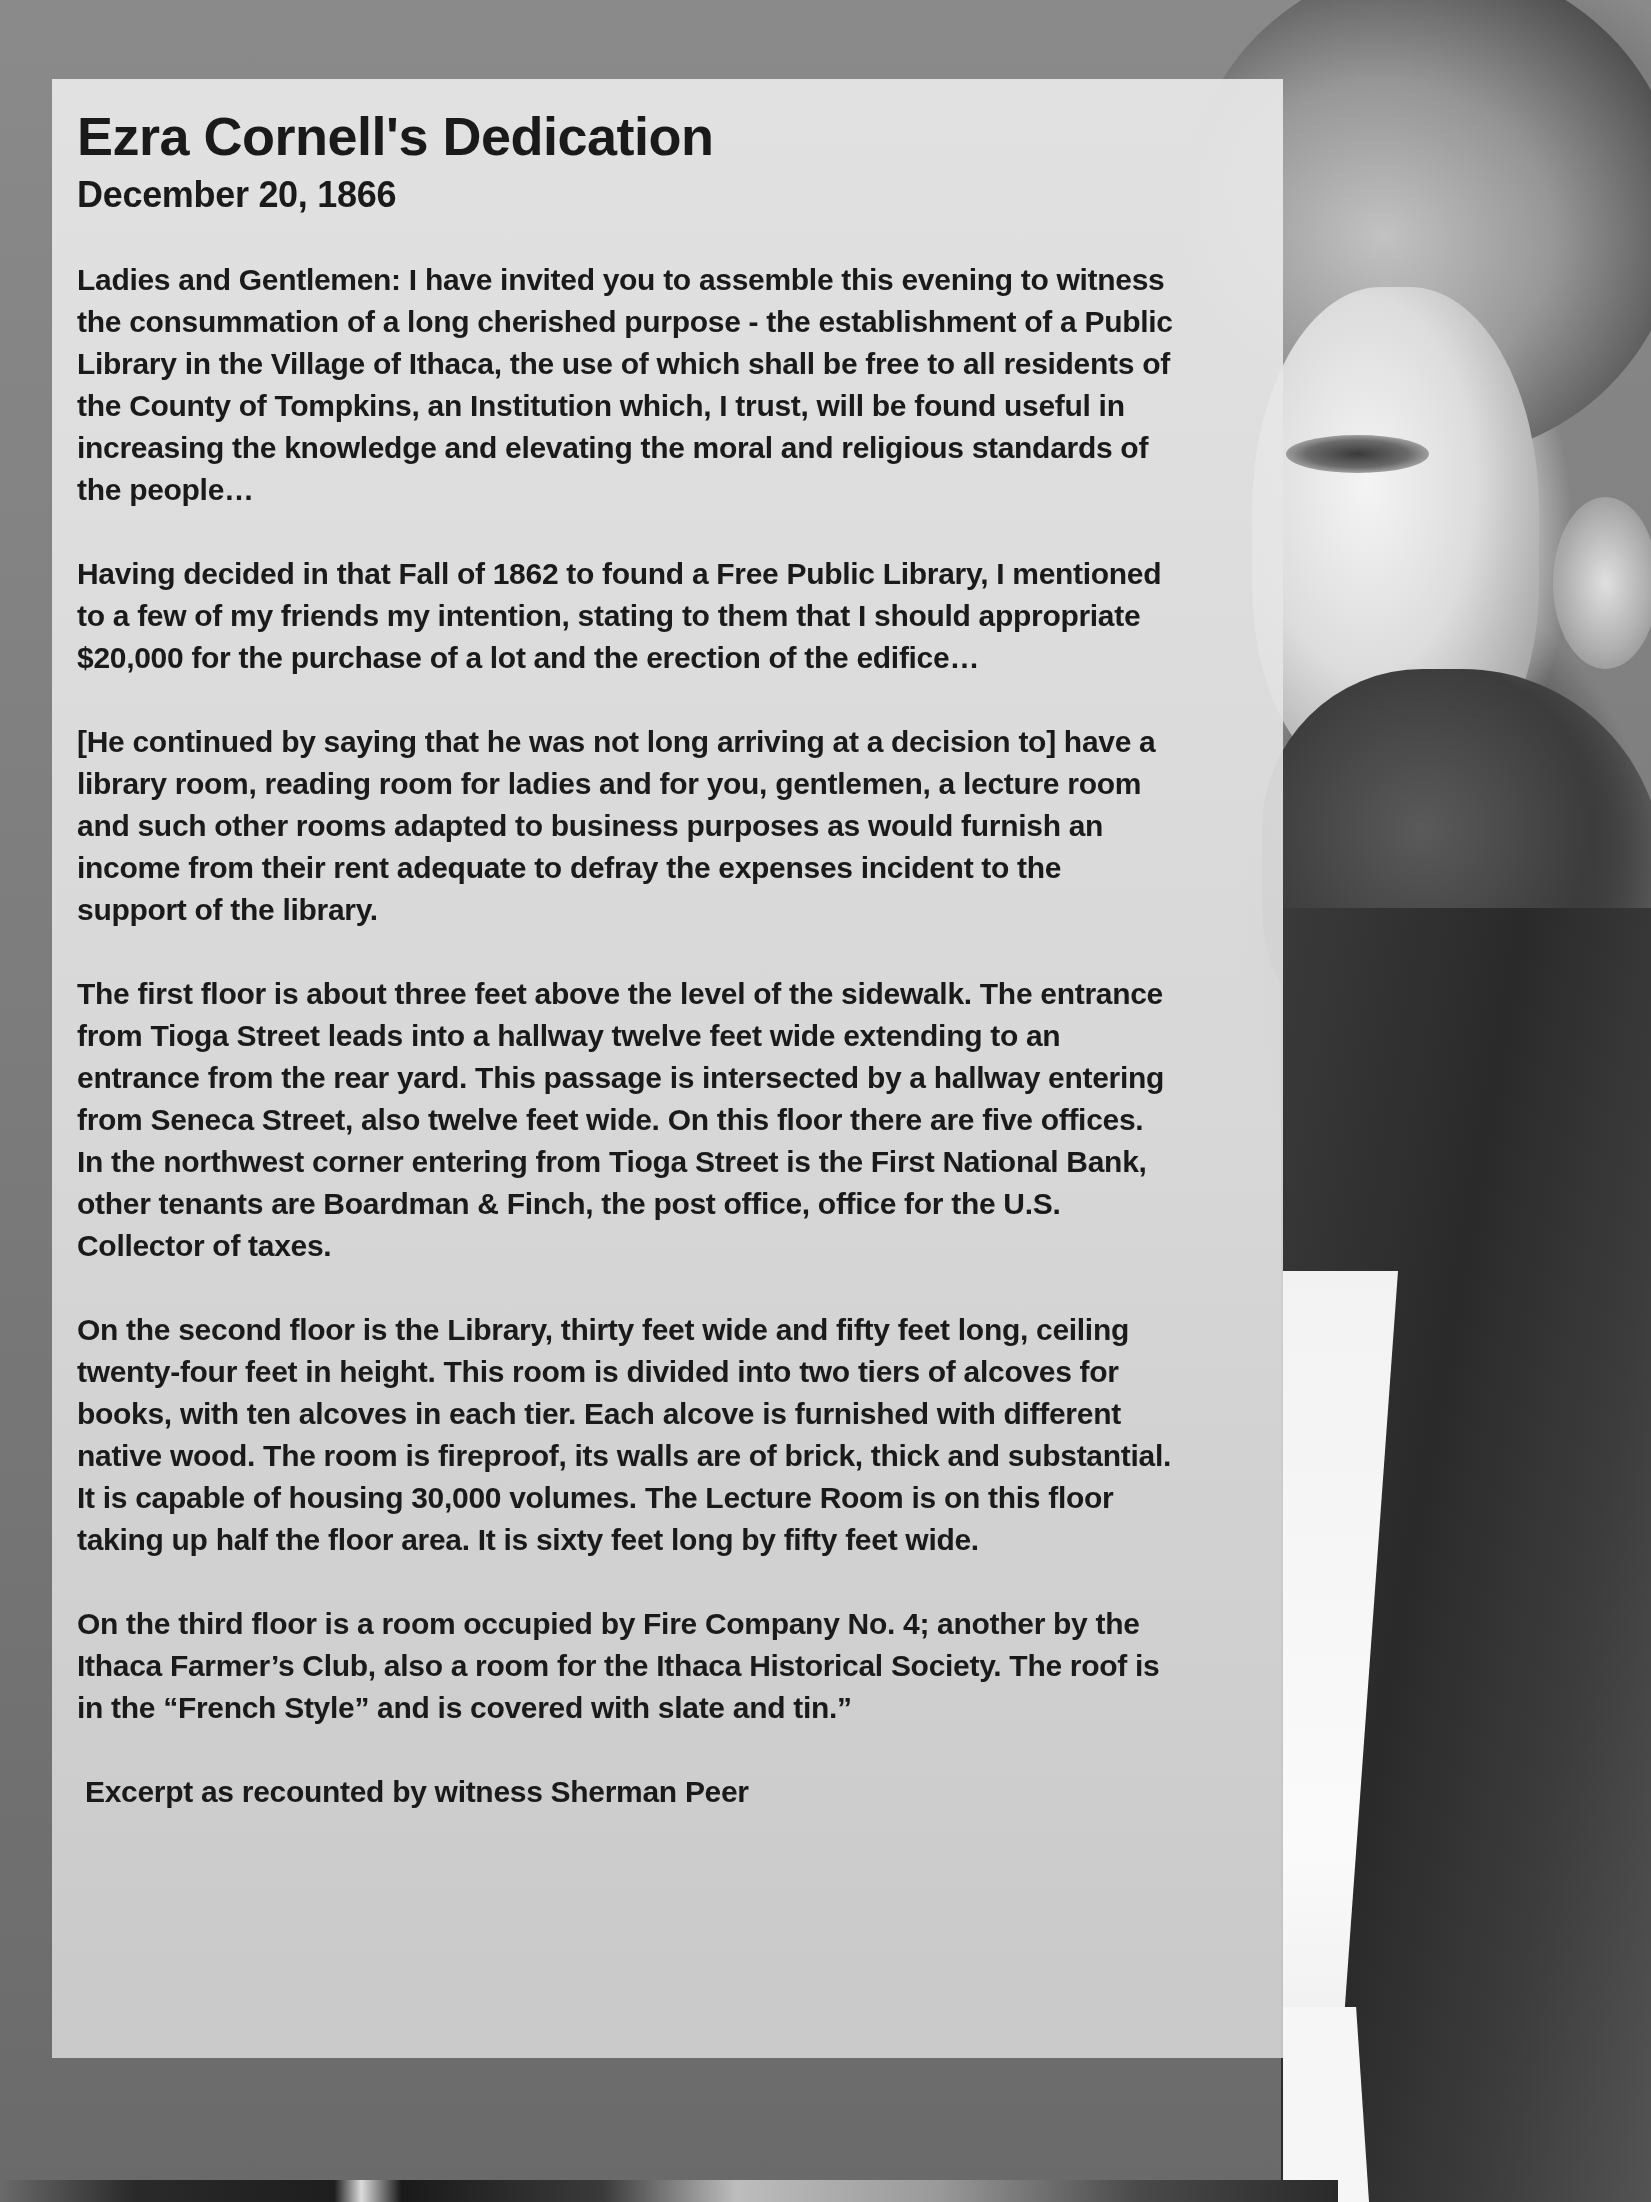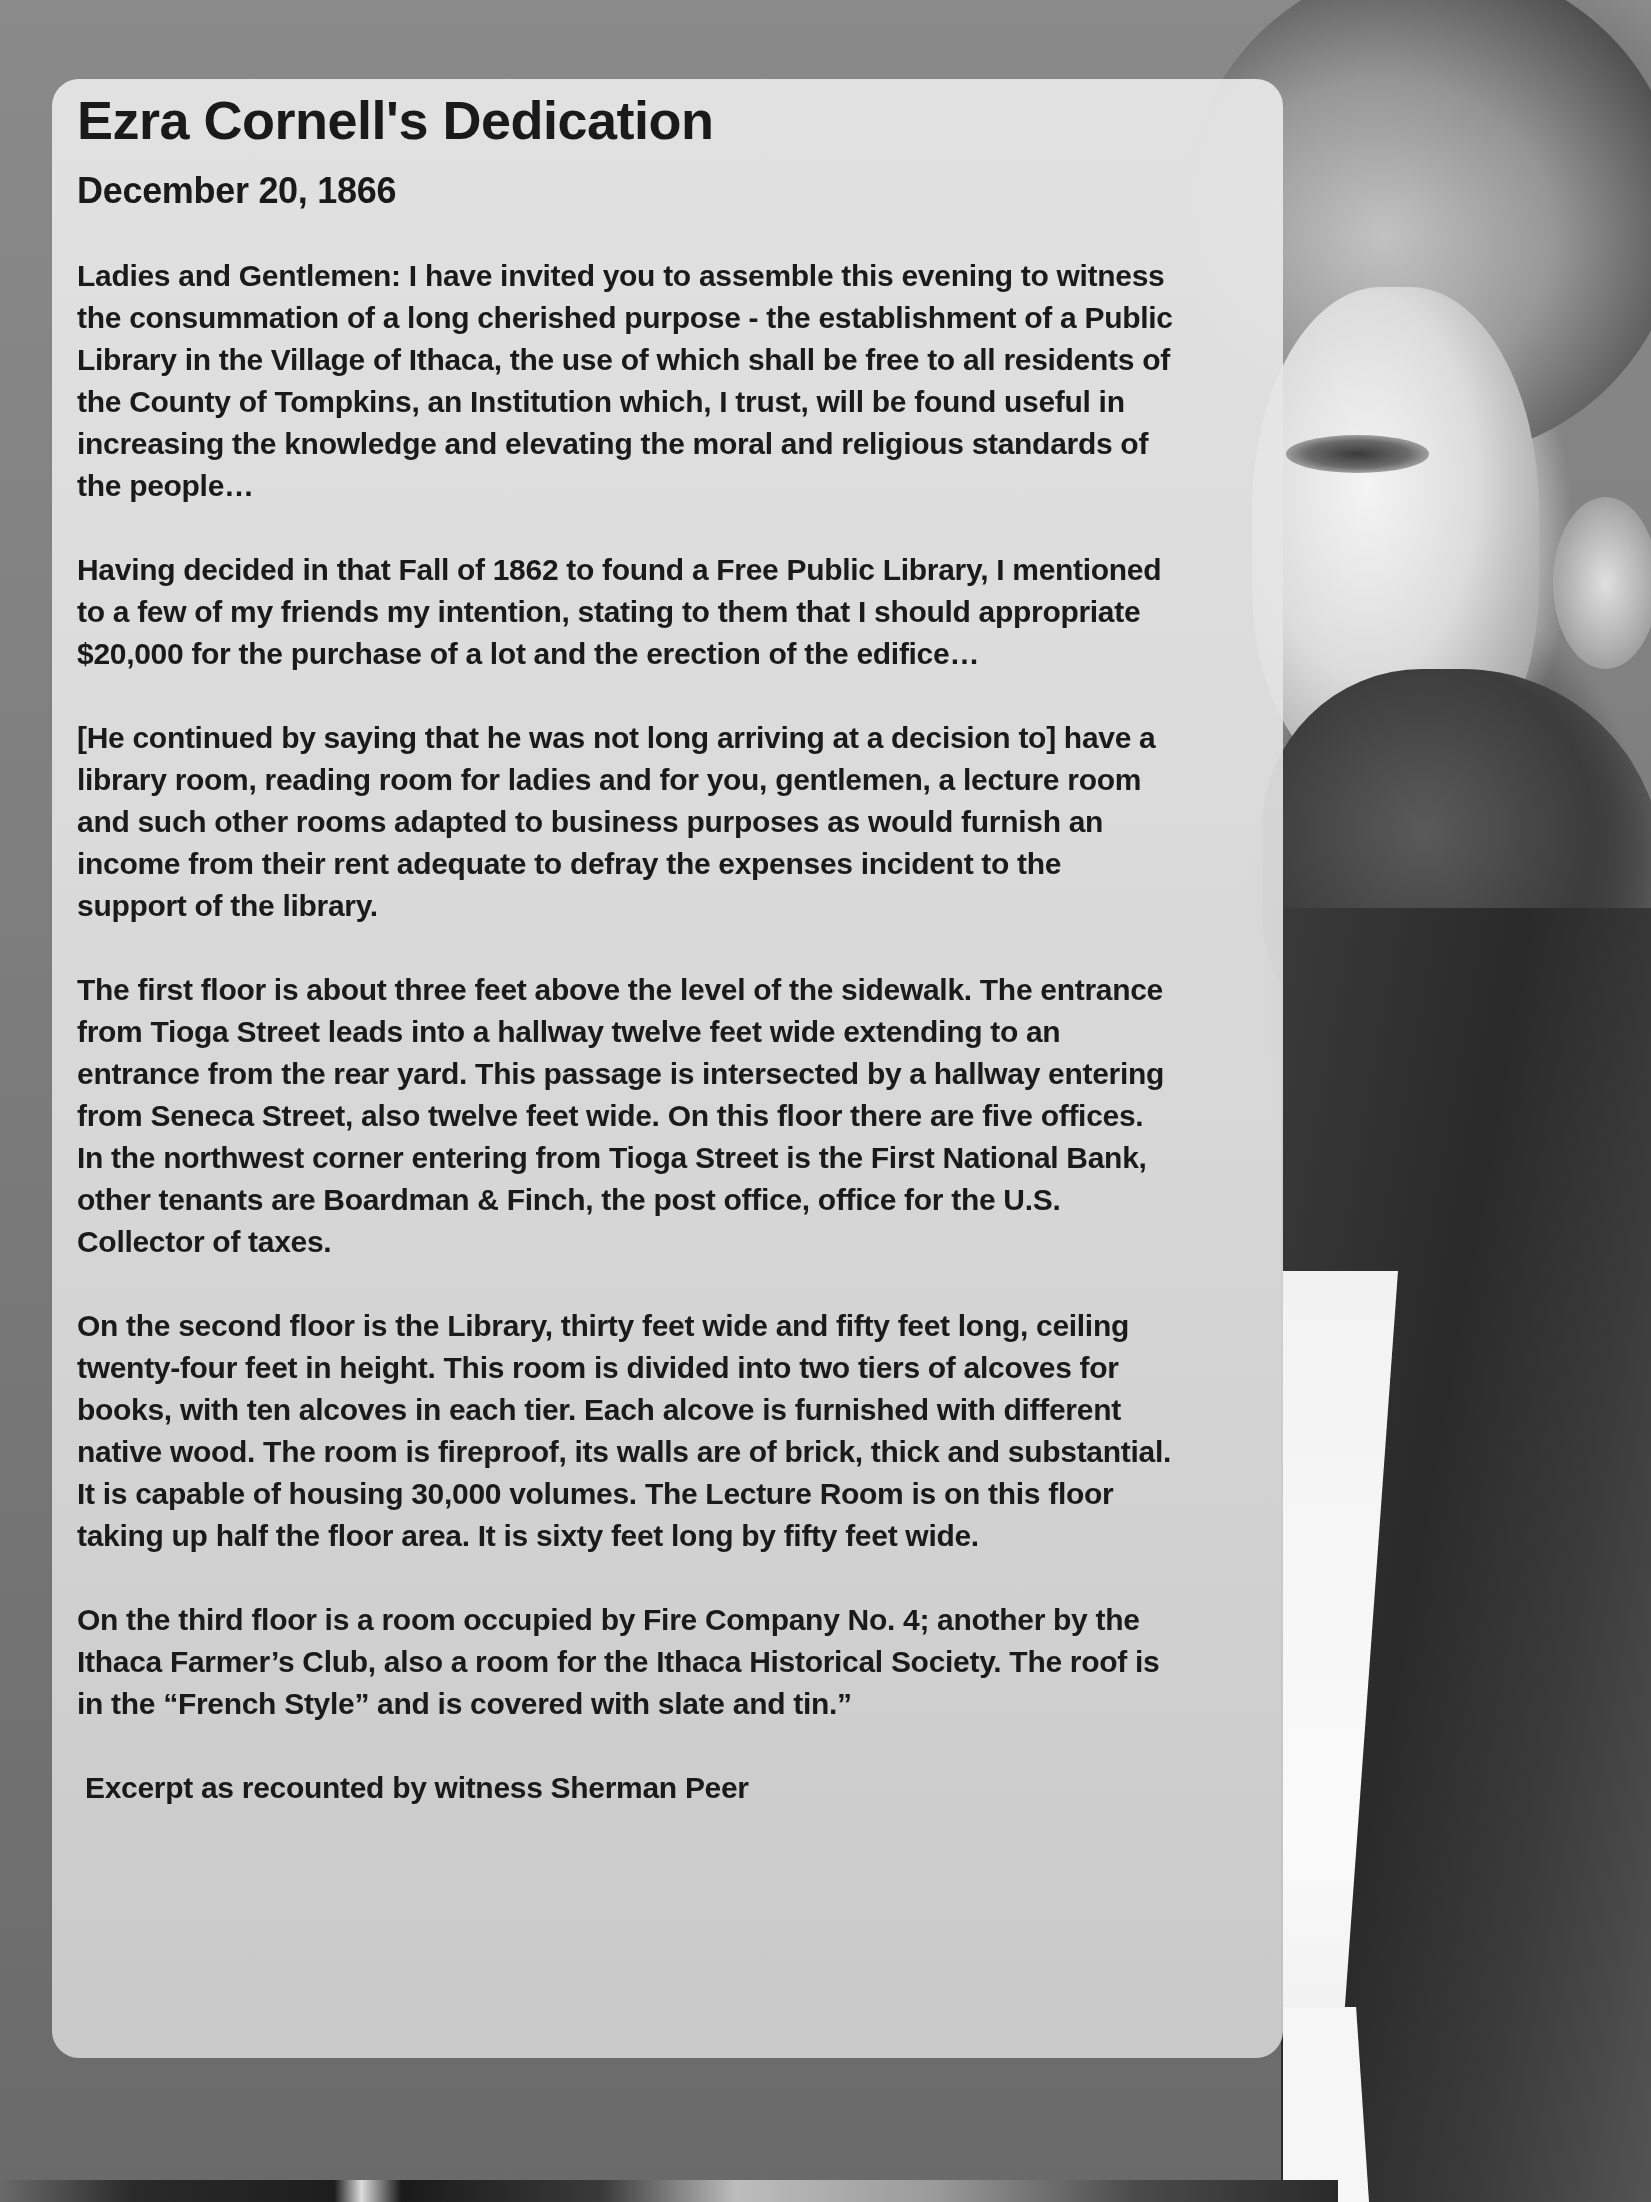--- a/index.html
+++ b/index.html
@@ -57,30 +57,29 @@
     clip-path: polygon(0 0, 85% 0, 100% 100%, 0 100%);
   }
   .photo .bottom-strip {
     position: absolute; left: 0; top: 2180px; width: 1338px; height: 22px;
     background: linear-gradient(90deg, #6a6a6a 0%, #2a2a2a 10%, #1e1e1e 25%, #dcdcdc 27%, #1a1a1a 30%, #3a3a3a 45%, #bdbdbd 55%, #9a9a9a 70%, #4a4a4a 85%, #2a2a2a 100%);
   }
   .panel {
     position: absolute; left: 52px; top: 79px; width: 1231px; height: 1979px;
     background: linear-gradient(180deg, rgba(232,232,232,0.93) 0%, rgba(226,226,226,0.9) 50%, rgba(214,214,214,0.88) 100%);
     box-sizing: border-box;
-    padding: 7px 25px 0 25px;
+    padding: 23px 25px 0 25px;
     color: #1a1a1a;
-    border-radius: 27px;
   }
   .title {
     font-size: 54px; font-weight: 700; line-height: 69px; margin: 0;
     letter-spacing: -0.5px;
   }
   .date {
-    font-size: 36px; font-weight: 700; line-height: 48px; margin: 12px 0 40px 0;
+    font-size: 36px; font-weight: 700; line-height: 48px; margin: 0 0 40px 0;
     letter-spacing: -0.3px;
   }
   .para {
     font-size: 30px; font-weight: 700; line-height: 42px; margin: 8px 0 42px 0;
     letter-spacing: -0.3px;
     white-space: pre-line;
   }
   .attribution {
     font-size: 30px; font-weight: 700; line-height: 42px; margin: 8px;
     letter-spacing: -0.3px;

